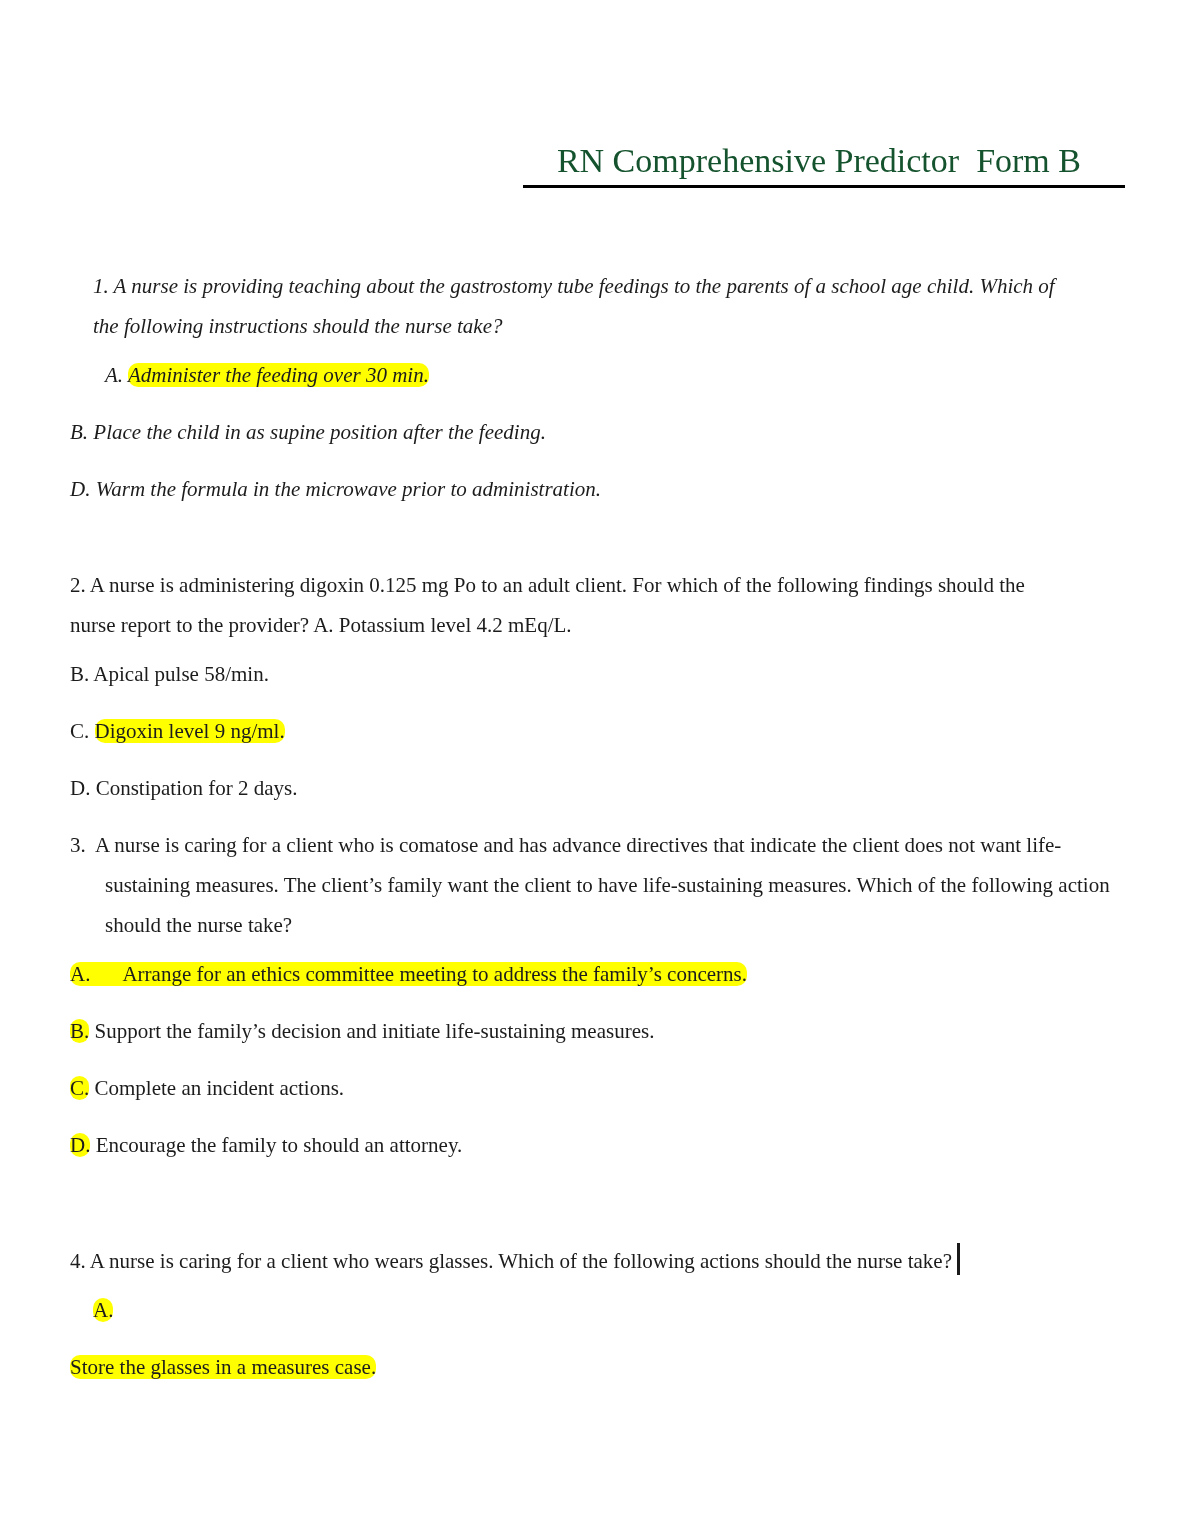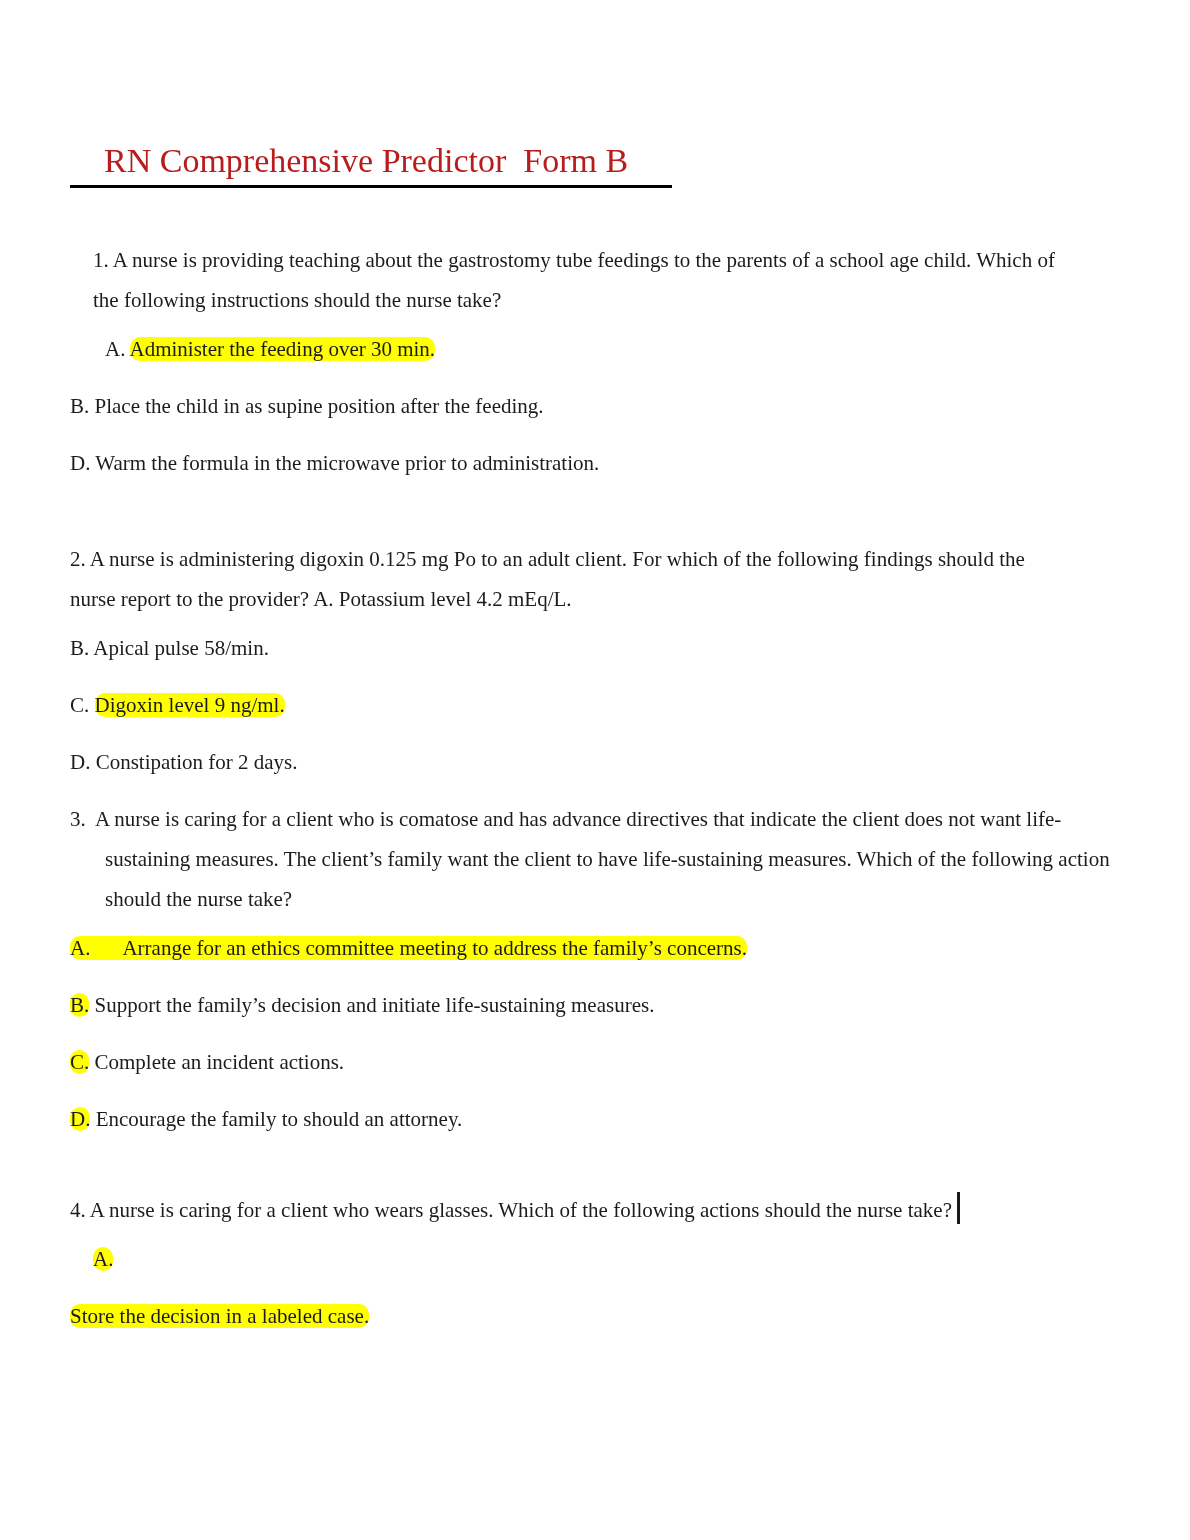--- a/index.html
+++ b/index.html
@@ -6,53 +6,53 @@
   html, body { background: #ffffff; }
   body {
     width: 1190px;
     min-height: 1540px;
     font-family: "Liberation Serif", "DejaVu Serif", serif;
     color: #1c1c1c;
   }
   .doc { padding: 142px 65px 30px 70px; }
 
   .title {
-    text-align: left;
+    text-align: right;
     font-size: 34px;
     font-weight: 400;
-    color: #b91c1c;
+    color: #14532d;
   }
   .title .u {
     display: inline-block;
     border-bottom: 3px solid #000;
     padding: 0 44px 5px 34px;
     white-space: pre-wrap;
   }
 
   .question p {
     font-size: 21px;
     line-height: 40px;
   }
   .stem { margin-bottom: 9px; }
   .option { margin-bottom: 17px; }
 
   .hl { background: var(--hl, #ffff00); border-radius: 10px; }
 
   
-  .q1 { margin-top: 52px; }
+  .q1 { margin-top: 78px; font-style: italic; }
   .q1 .stem { padding-left: 23px; max-width: 1005px; }
   .q1 .opt-a { padding-left: 35px; }
 
   .q2 { margin-top: 56px; }
   .q2 .stem { max-width: 985px; }
 
   .q3 .stem { padding-left: 35px; text-indent: -35px; white-space: pre-wrap; }
   .tab-gap { display: inline-block; width: 32px; }
 
-  .q4 { margin-top: 51px; }
+  .q4 { margin-top: 76px; }
   .q4 .opt-a { padding-left: 23px; }
 
   .caret {
     display: inline-block;
     width: 3px;
     height: 32px;
     background: #1a1a1a;
     vertical-align: -7px;
     margin-left: 5px;
   }
@@ -118,17 +118,17 @@
   </section>
 
   <section class="question q4">
     <p class="stem">
       <span>4. A nurse is caring for a client who wears glasses. Which of the following actions should the nurse take?</span><span class="caret"></span>
     </p>
     <p class="option opt-a">
       <span class="hl opt-label">A.</span>
     </p>
     <p class="option answer-line">
-      <span class="hl">Store the decision in a labeled case.</span>
+      <span class="hl">Store the glasses in a measures case.</span>
     </p>
   </section>
 
 </div>
 
 </body></html>

